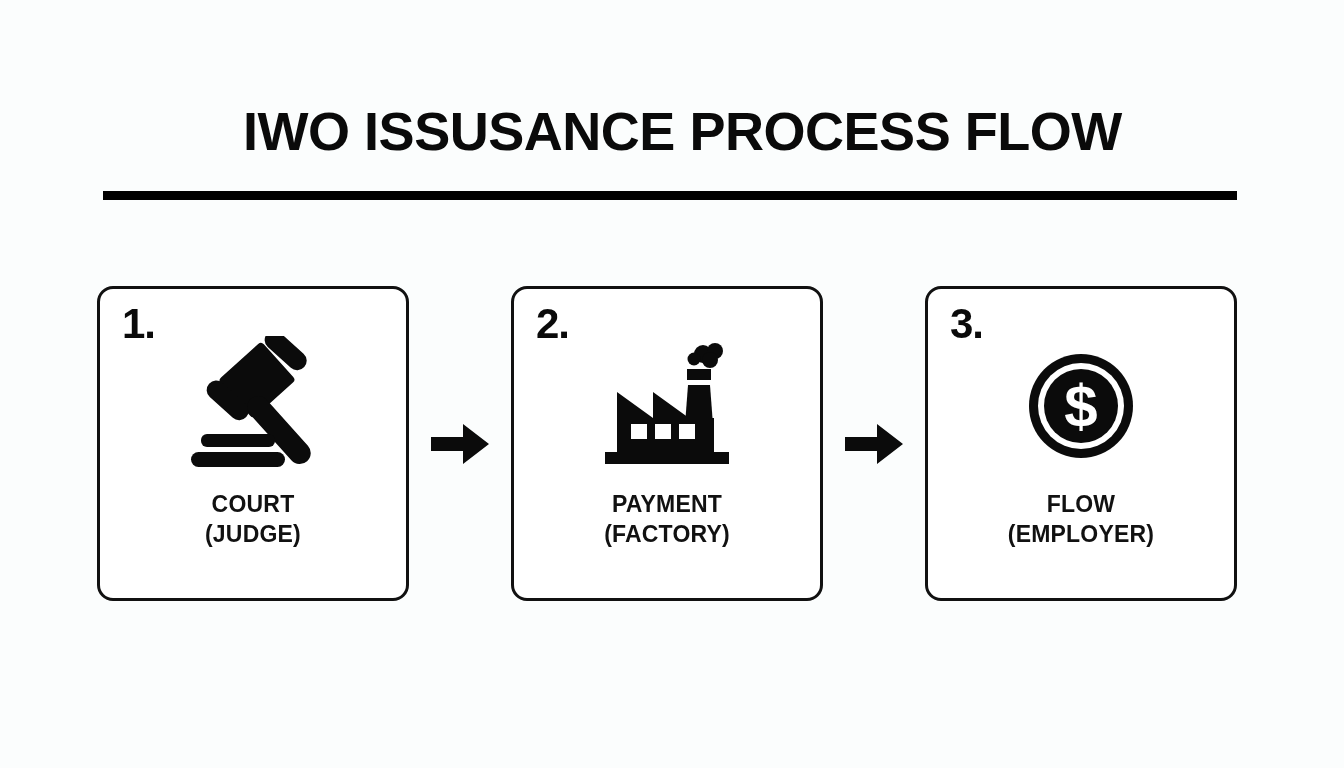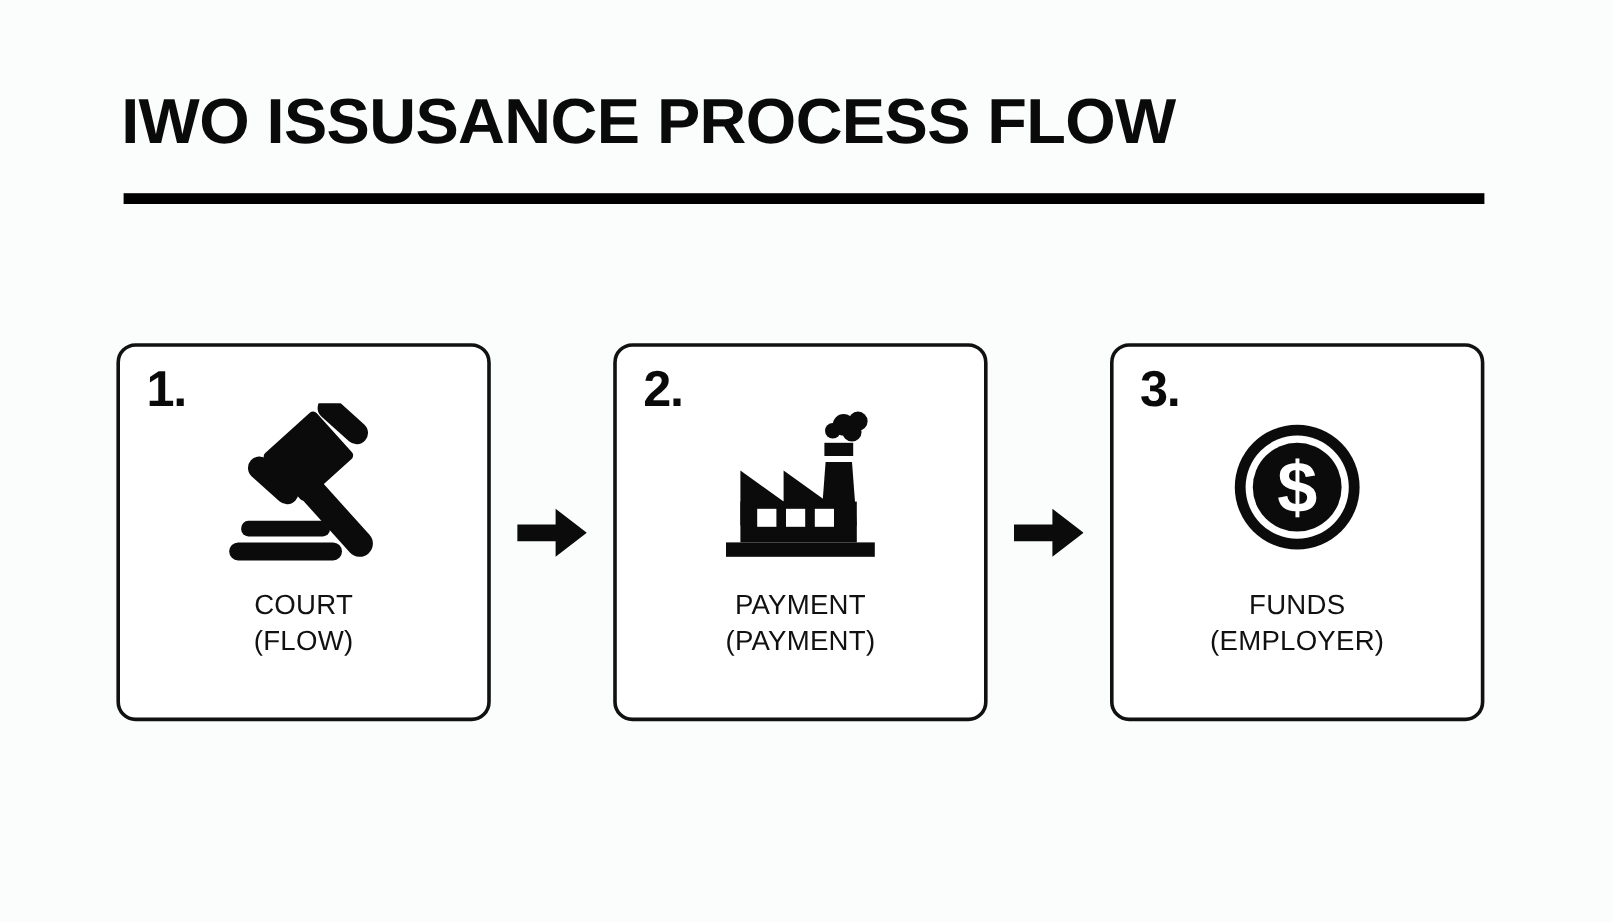--- a/index.html
+++ b/index.html
@@ -13,22 +13,23 @@
     background: #fbfdfd;
     font-family: "Liberation Sans", sans-serif;
     overflow: hidden;
     position: relative;
   }
 
   
   .title-block {
     position: absolute;
     left: 101px;
-    top: 74px;
+    top: 104px;
     width: 1140px;
+    text-align: center;
   }
   .page-title {
     font-family: "Liberation Sans", sans-serif;
     font-size: 53px;
     font-weight: bold;
     letter-spacing: -0.5px;
     color: #0a0a0a;
     line-height: 1.04;
     white-space: nowrap;
     margin: 0;
@@ -93,21 +94,21 @@
     display: block;
   }
 
   .card-label {
     position: absolute;
     left: 0;
     right: 0;
     top: 200px;
     text-align: center;
     font-size: 23px;
-    font-weight: normal;
+    font-weight: bold;
     color: #111111;
     line-height: 1.32;
     letter-spacing: 0.2px;
   }
   .card-label .line2 {
     display: block;
   }
 
   
   .flow-arrow {
@@ -148,21 +149,21 @@
 
           <rect x="28" y="98" width="74" height="13" rx="6"></rect>
 
           <rect x="18" y="116" width="94" height="15" rx="7.5"></rect>
         </g>
       </svg>
     </div>
 
     <div class="card-label">
       <span>COURT</span>
-      <span class="line2">(FLOW)</span>
+      <span class="line2">(JUDGE)</span>
     </div>
   </div>
 
   <div class="flow-arrow">
     <svg width="58" height="44" viewBox="0 0 58 44" aria-hidden="true">
       <path d="M0 15 H32 V2 L58 22 L32 42 V29 H0 Z" fill="#0b0b0b"></path>
     </svg>
   </div>
 
   <div class="step-card">
@@ -189,21 +190,21 @@
 
           <rect x="34" y="82" width="16" height="15" fill="#ffffff"></rect>
           <rect x="58" y="82" width="16" height="15" fill="#ffffff"></rect>
           <rect x="82" y="82" width="16" height="15" fill="#ffffff"></rect>
         </g>
       </svg>
     </div>
 
     <div class="card-label">
       <span>PAYMENT</span>
-      <span class="line2">(PAYMENT)</span>
+      <span class="line2">(FACTORY)</span>
     </div>
   </div>
 
   <div class="flow-arrow">
     <svg width="58" height="44" viewBox="0 0 58 44" aria-hidden="true">
       <path d="M0 15 H32 V2 L58 22 L32 42 V29 H0 Z" fill="#0b0b0b"></path>
     </svg>
   </div>
 
   <div class="step-card">
@@ -216,18 +217,18 @@
 
         <circle cx="60" cy="60" r="43" fill="#ffffff"></circle>
 
         <circle cx="60" cy="60" r="37" fill="#0b0b0b"></circle>
 
         <text x="60" y="60" fill="#ffffff" font-family="Liberation Sans, sans-serif" font-size="60" font-weight="bold" text-anchor="middle" dominant-baseline="central">$</text>
       </svg>
     </div>
 
     <div class="card-label">
-      <span>FUNDS</span>
+      <span>FLOW</span>
       <span class="line2">(EMPLOYER)</span>
     </div>
   </div>
 
 </div>
 
 </body></html>

